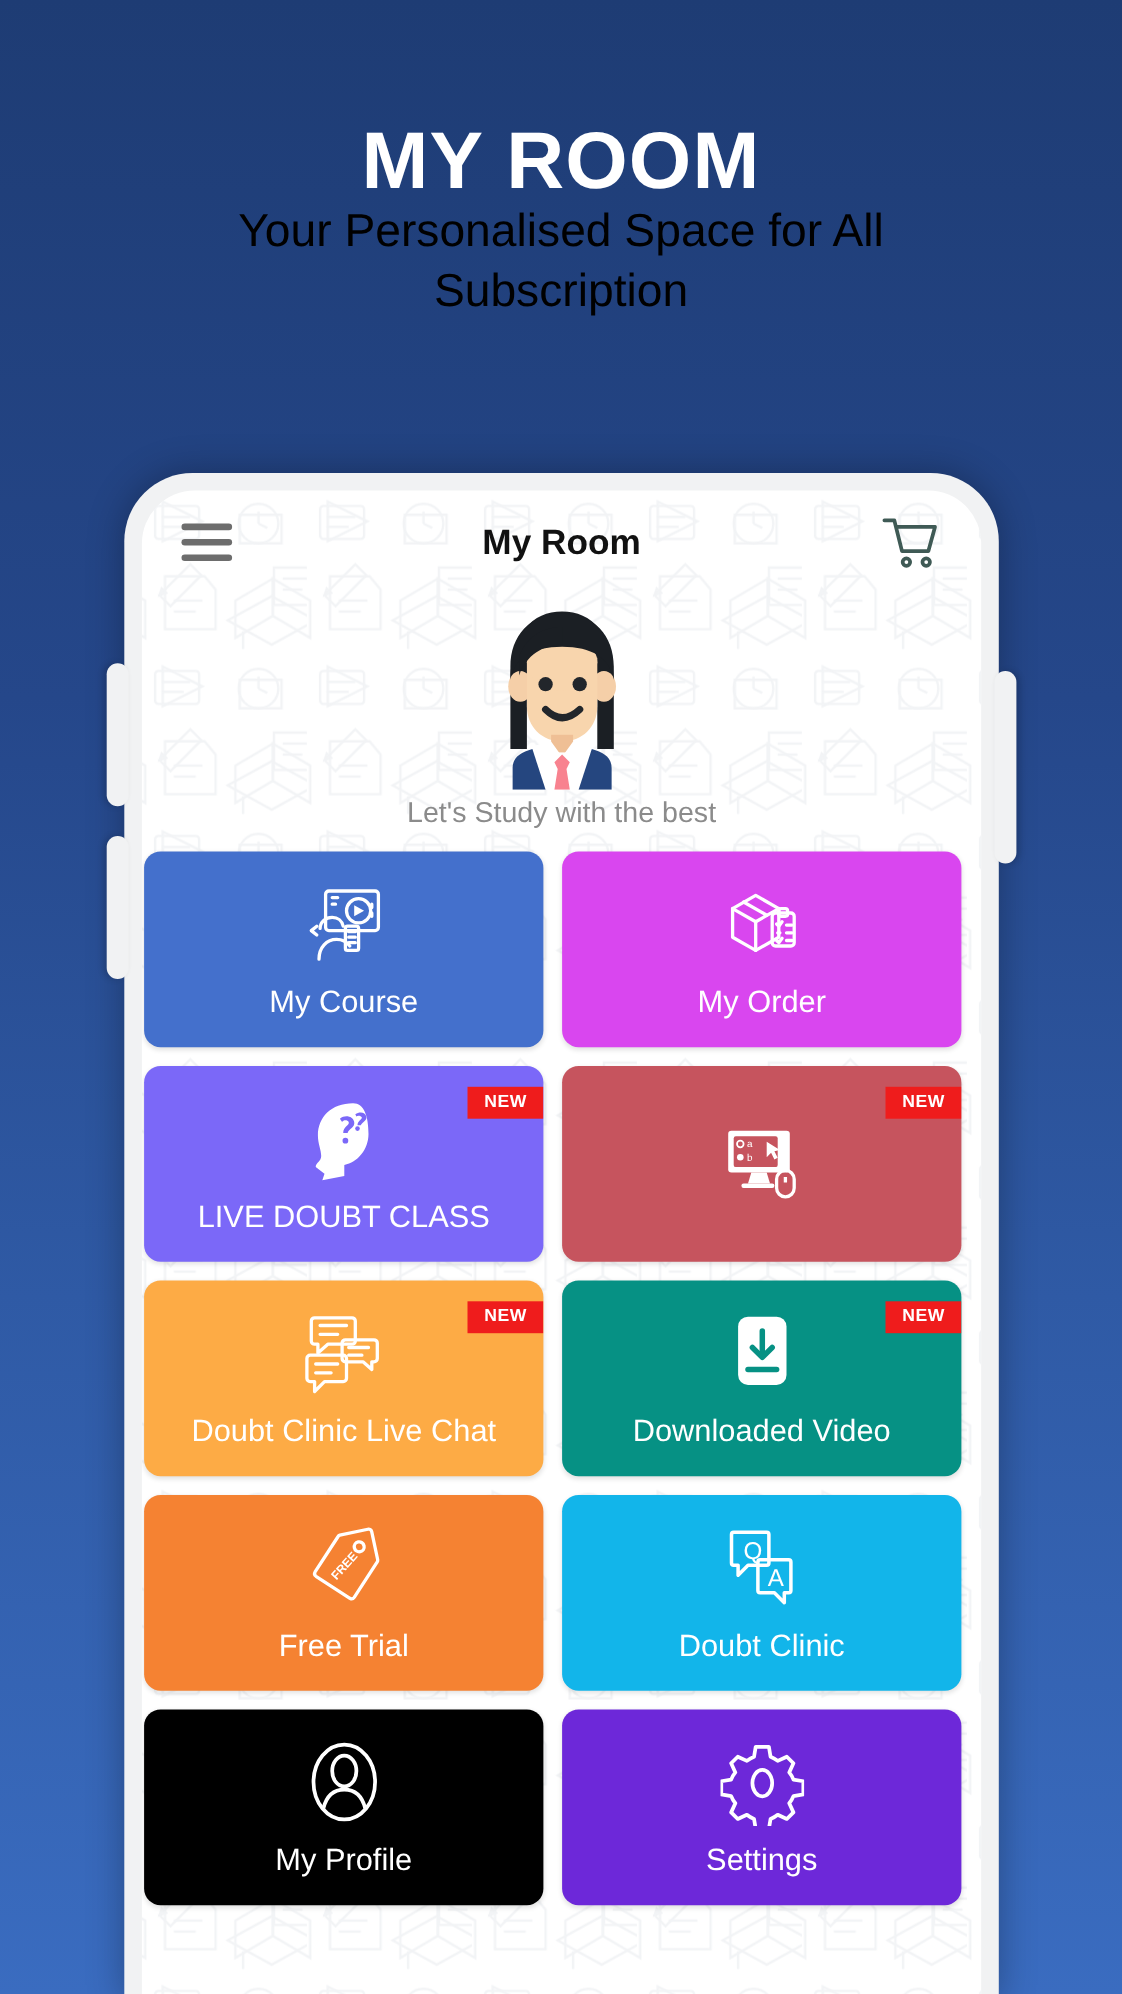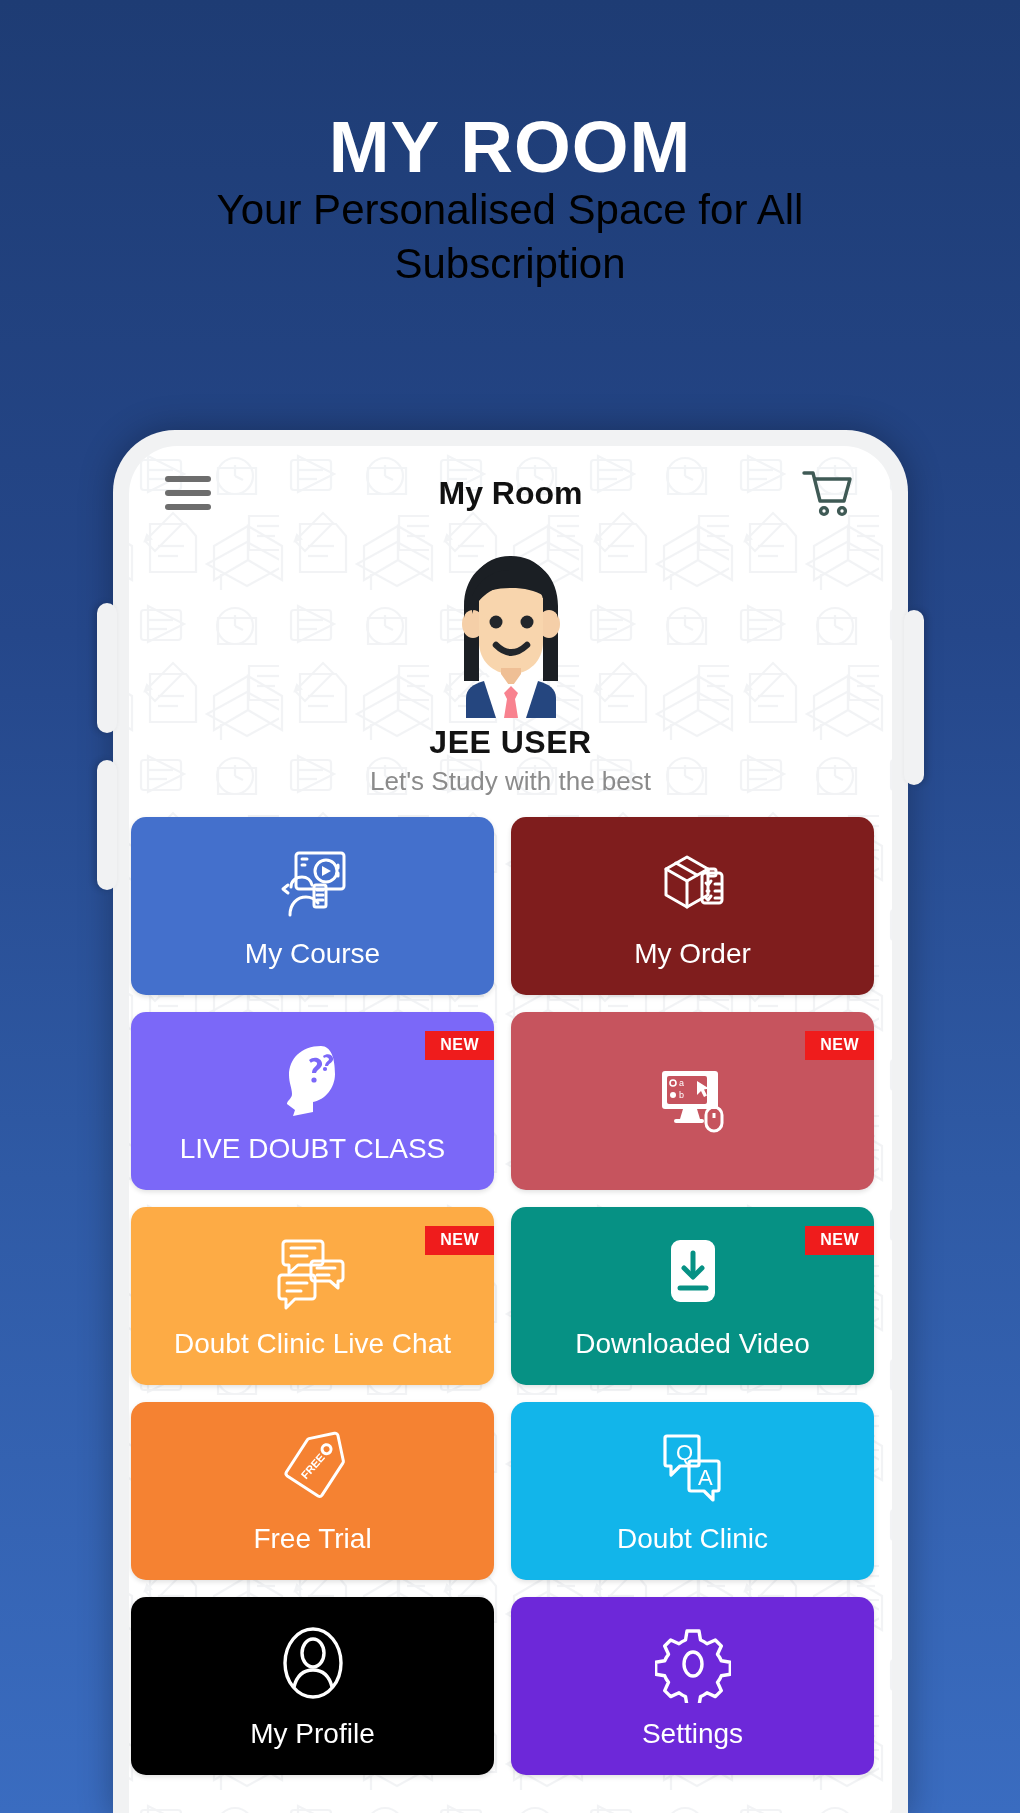--- a/index.html
+++ b/index.html
@@ -172,21 +172,20 @@
 
           <rect x="73" y="122" width="20" height="16" fill="#efbf95"></rect>
 
           <path d="M48 143 c0 -8 10 -12 25 -15 l10 14 l10 -14 c15 3 25 7 25 15 v29 H48 z" fill="#ffffff"></path>
 
           <path d="M38 172 v-20 c0 -9 7 -14 18 -17 l12 37 z" fill="#25467f"></path>
           <path d="M128 172 v-20 c0 -9 -7 -14 -18 -17 l-12 37 z" fill="#25467f"></path>
 
           <path d="M83 140 l7 7 l-3 6 l3 19 h-14 l3 -19 l-3 -6 z" fill="#f8828f"></path>
         </svg>
-        <div class="user-name">JEE USER</div>
         <div class="user-tag">Let's Study with the best</div>
       </div>
 
       <div class="grid">
 
         <div class="tile" style="background:#4470cc">
           <div class="tile-icon">
             <svg width="78" height="78" viewBox="0 0 78 78" fill="none" stroke="#fff" stroke-width="3" stroke-linecap="round" stroke-linejoin="round">
               <rect x="22" y="8" width="48" height="36" rx="3"></rect>
               <circle cx="52" cy="26" r="11"></circle>
@@ -196,21 +195,21 @@
               <rect x="40" y="40" width="12" height="22" rx="2"></rect>
               <path d="M43 45 h6 M43 50 h6 M43 55 h6"></path>
               <path d="M17 42 c0 -6 5 -10 11 -10 c5 0 9 3 10 8"></path>
               <path d="M16 70 c0 -11 7 -18 16 -18 c5 0 9 2 12 6"></path>
               <path d="M14 40 l-5 4 l5 4"></path>
             </svg>
           </div>
           <div class="tile-label">My Course</div>
         </div>
 
-        <div class="tile" style="background:#7f1d1d">
+        <div class="tile" style="background:#d946ef">
           <div class="tile-icon">
             <svg width="78" height="78" viewBox="0 0 78 78" fill="none" stroke="#fff" stroke-width="3" stroke-linecap="round" stroke-linejoin="round">
               <path d="M12 24 l21 -12 l21 12 v26 l-21 12 l-21 -12 z"></path>
               <path d="M12 24 l21 12 l21 -12"></path>
               <path d="M33 36 v26"></path>
               <path d="M22 18 l21 12"></path>
               <rect x="48" y="28" width="20" height="30" rx="3"></rect>
               <rect x="54" y="24" width="8" height="7" rx="2"></rect>
               <path d="M52 38 l2 2 l3 -4 M61 39 h5"></path>
               <path d="M53 46 h2 M61 46 h5"></path>

